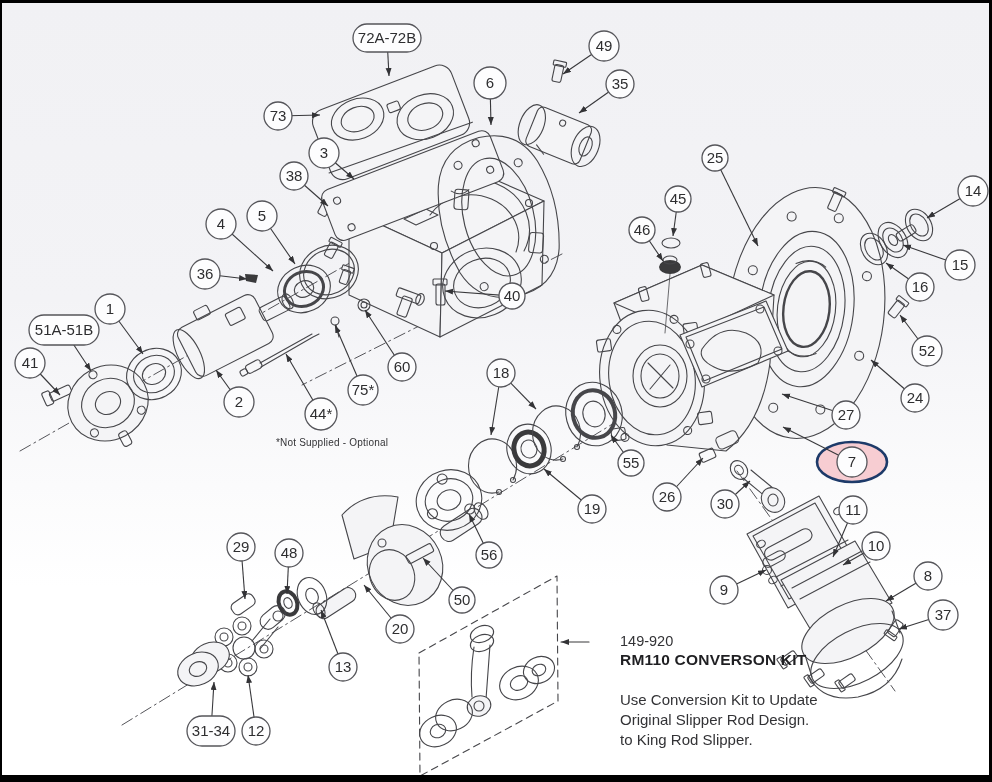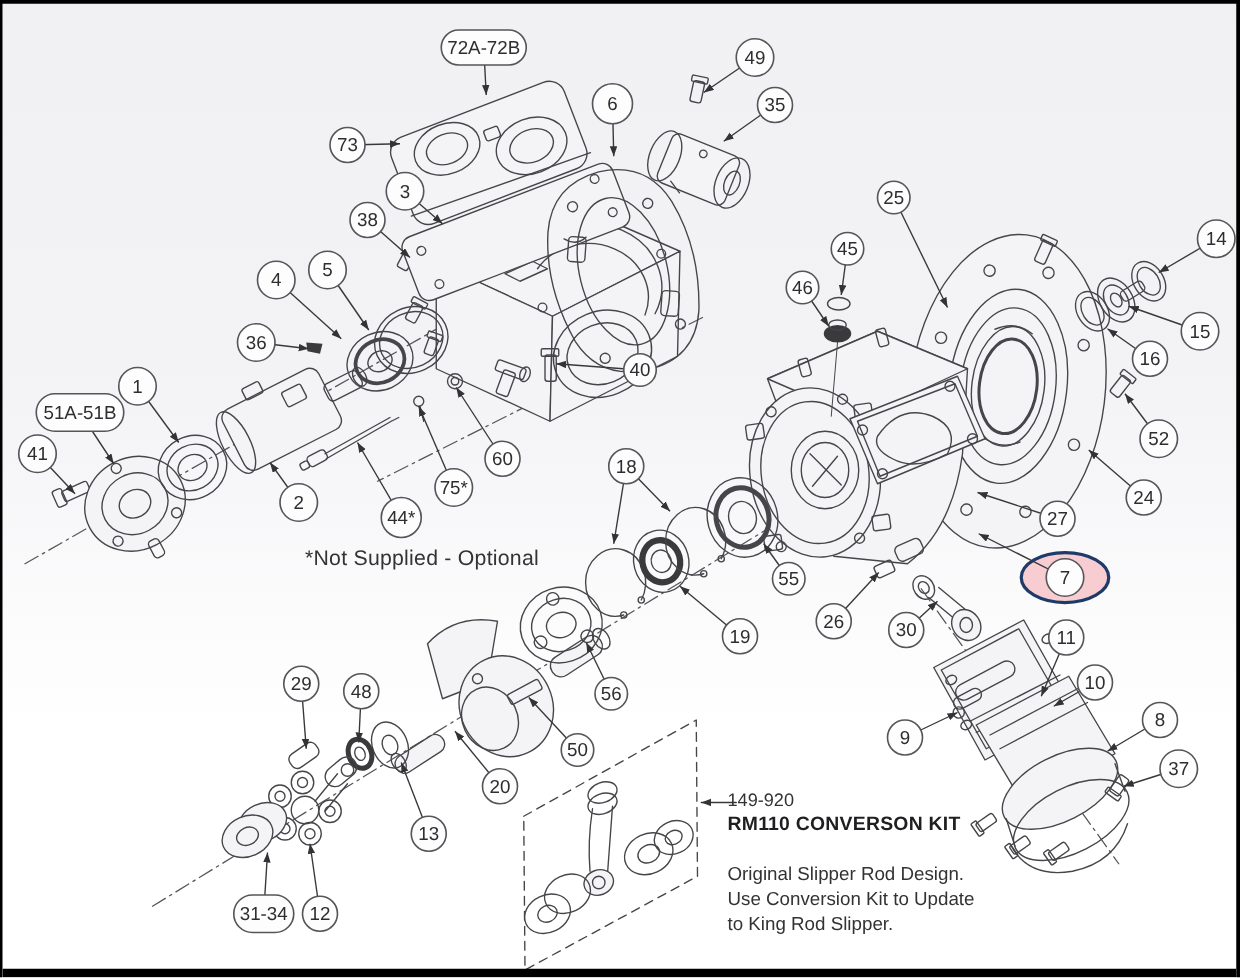--- a/index.html
+++ b/index.html
@@ -13,22 +13,22 @@
   .bottom-bar{position:absolute;left:0;bottom:0;width:100%;height:7px;background:#000;}
   svg.diagram{position:absolute;left:0;top:0;}
   .art{stroke:#46464a;stroke-width:1.1;fill:none;stroke-linecap:round;stroke-linejoin:round;}
   .face{fill:#f4f4f6;}
   .dark{fill:#3a3a3c;stroke:none;}
   .dashdot{stroke:#55555a;stroke-width:1;stroke-dasharray:12 4 2 4;fill:none;}
   .dashed{stroke:#46464a;stroke-width:1.1;stroke-dasharray:7 5;fill:none;}
   .leader{stroke:#38383b;stroke-width:1.1;fill:none;}
   .balloon{fill:#fdfdfe;stroke:#55555a;stroke-width:1.3;}
   #callout-layer text{font-family:"Liberation Sans","DejaVu Sans",sans-serif;font-size:15px;fill:#2e2e30;}
-  .note{position:absolute;left:242px;top:434px;font-size:17px;color:#333336;letter-spacing:0.2px;}
-  .kit-note{position:absolute;left:580px;top:630px;color:#333336;}
+  .note{position:absolute;left:274px;top:434px;font-size:10px;color:#333336;letter-spacing:0.2px;}
+  .kit-note{position:absolute;left:618px;top:630px;color:#333336;}
   .kit-pn{font-size:14.5px;margin-bottom:2px;}
   .kit-title{font-size:15.5px;font-weight:bold;color:#1f1f22;margin-bottom:21px;letter-spacing:0.2px;}
   .kit-line{font-size:15px;line-height:20px;}
 </style>
 </head>
 <body>
 
 <div class="page" style="background: linear-gradient(rgb(241, 241, 244) 0%, rgb(243, 243, 246) 38%, rgb(251, 251, 252) 62%, rgb(255, 255, 255) 75%);">
 
 <svg class="diagram" width="992" height="782" viewBox="0 0 992 782">
@@ -644,19 +644,19 @@
           <text x="209" y="733" text-anchor="middle" font-size="13">31-34</text>
         </g>
       </g>
 </svg>
 
 <div class="note">*Not Supplied - Optional</div>
 
 <div class="kit-note">
   <div class="kit-pn">149-920</div>
   <div class="kit-title">RM110 CONVERSON KIT</div>
+  <div class="kit-line">Use Conversion Kit to Update</div>
   <div class="kit-line">Original Slipper Rod Design.</div>
-  <div class="kit-line">Use Conversion Kit to Update</div>
   <div class="kit-line">to King Rod Slipper.</div>
 </div>
 
 <div class="bottom-bar"></div>
 </div>
 
 </body></html>

